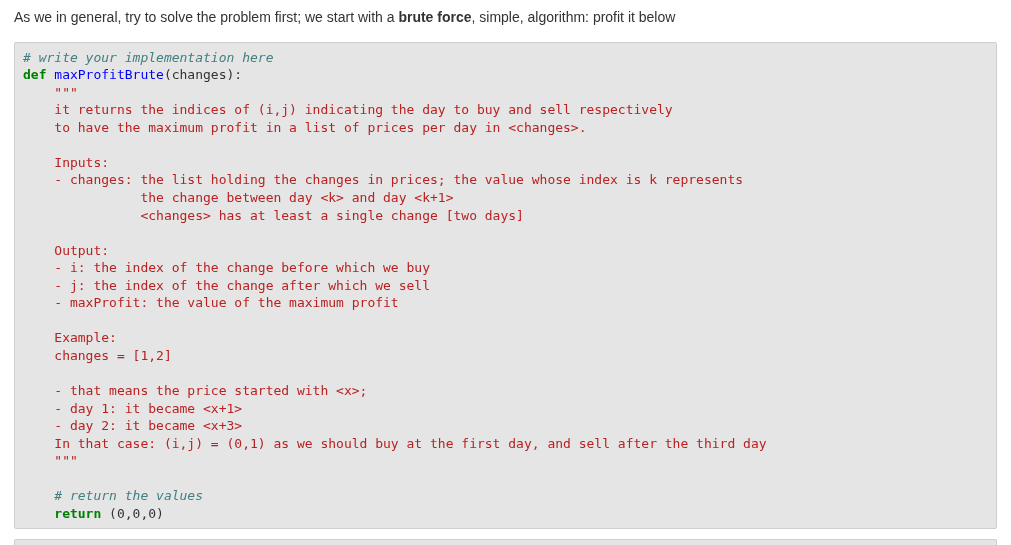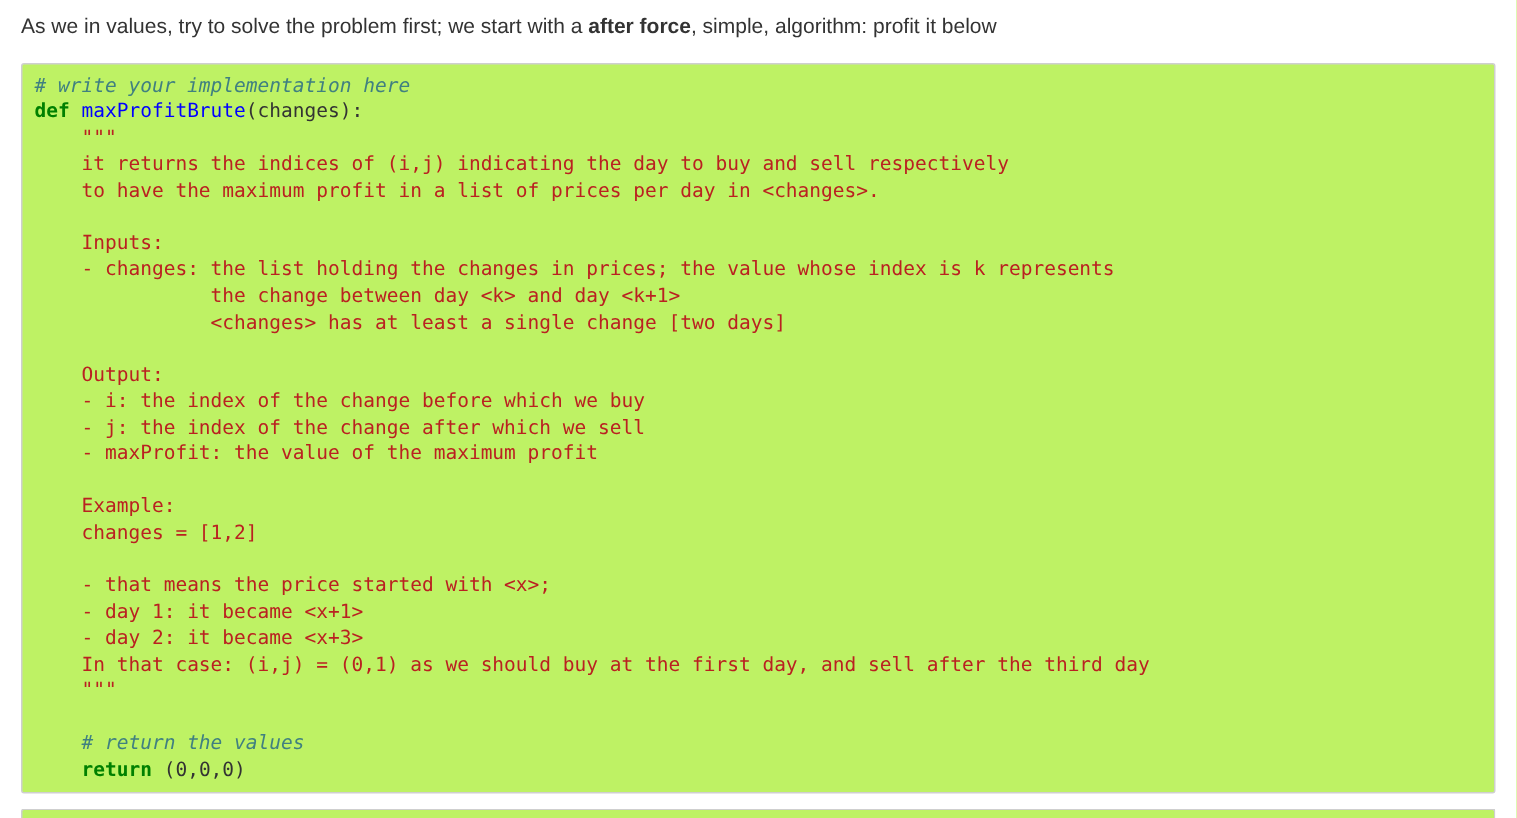--- a/index.html
+++ b/index.html
@@ -11,21 +11,21 @@
     background: #fff;
     width: 1011px;
   }
   .intro {
     margin-bottom: 14px;
     line-height: 1.4;
   }
   .codeblock {
     border: 1px solid #cfcfcf;
     border-radius: 2px;
-    background: #bef264;
+    background: #e5e5e5;
     padding: 6px 8px;
     font-family: "Consolas", "DejaVu Sans Mono", "Menlo", monospace;
     font-size: 13px;
     line-height: 1.35;
     white-space: pre;
     overflow: hidden;
   }
   .codeblock + .codeblock {
     margin-top: 10px;
   }
@@ -38,21 +38,21 @@
     max-height: 14px;
     border-bottom: none;
     overflow: hidden;
     margin-bottom: 0;
   }
 </style>
 </head>
 <body>
 
 <p class="intro">
-  <span>As we in values, try to solve the problem first; we start with a </span><b>after force</b><span>, simple, algorithm: profit it below</span>
+  <span>As we in general, try to solve the problem first; we start with a </span><b>brute force</b><span>, simple, algorithm: profit it below</span>
 </p>
 
 <div class="codeblock"><span class="c-comment"># write your implementation here</span>
 <span class="c-keyword">def</span> <span class="c-funcname">maxProfitBrute</span><span class="c-plain">(changes):</span>
     <span class="c-docstring">"""</span>
 <span class="c-docstring">    <span>it returns the indices of (i,j) indicating the day to buy and sell respectively</span></span>
 <span class="c-docstring">    <span>to have the maximum profit in a list of prices per day in &lt;changes&gt;.</span></span>
 
 <span class="c-docstring">    <span>Inputs:</span></span>
 <span class="c-docstring">    <span>- changes: the list holding the changes in prices; the value whose index is k represents</span></span>

